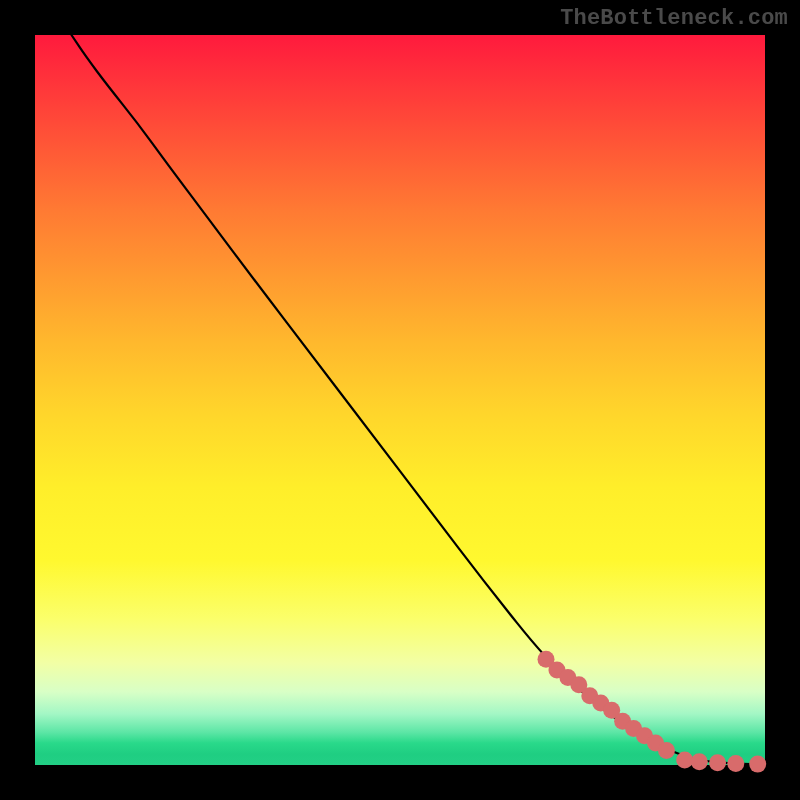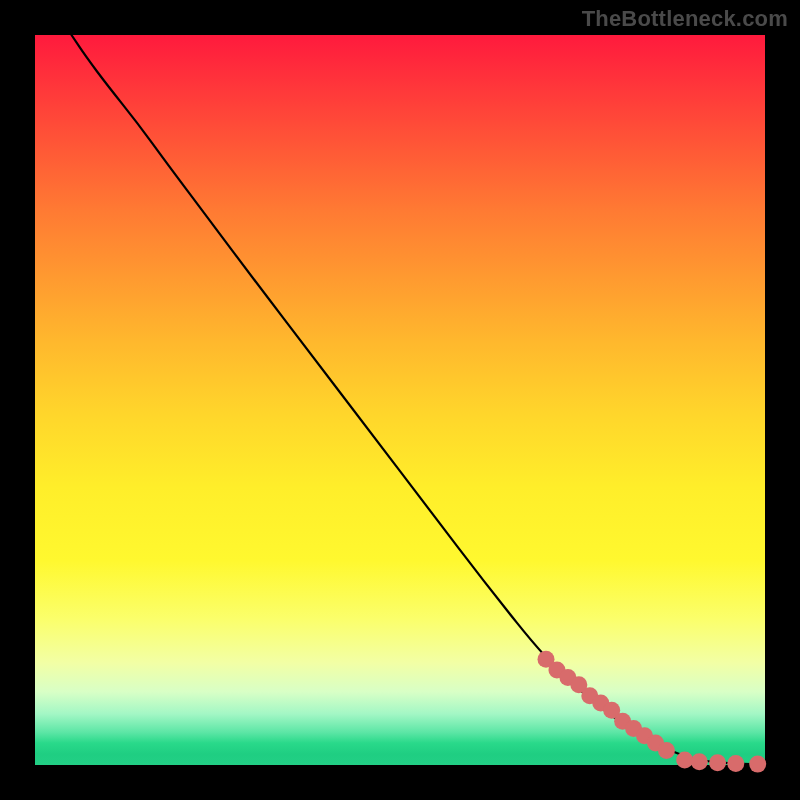--- a/index.html
+++ b/index.html
@@ -11,20 +11,21 @@
     overflow: hidden;
     font-family: Arial, Helvetica, sans-serif;
   }
   .frame {
     position: absolute;
     left: 0;
     top: 0;
     width: 800px;
     height: 800px;
     background: #000;
+    font-family: Liberation Mono, monospace;
   }
   .plot {
     position: absolute;
     left: 35px;
     top: 35px;
     width: 730px;
     height: 730px;
     background: linear-gradient(
       to bottom,
       #ff1a3d 0%,

